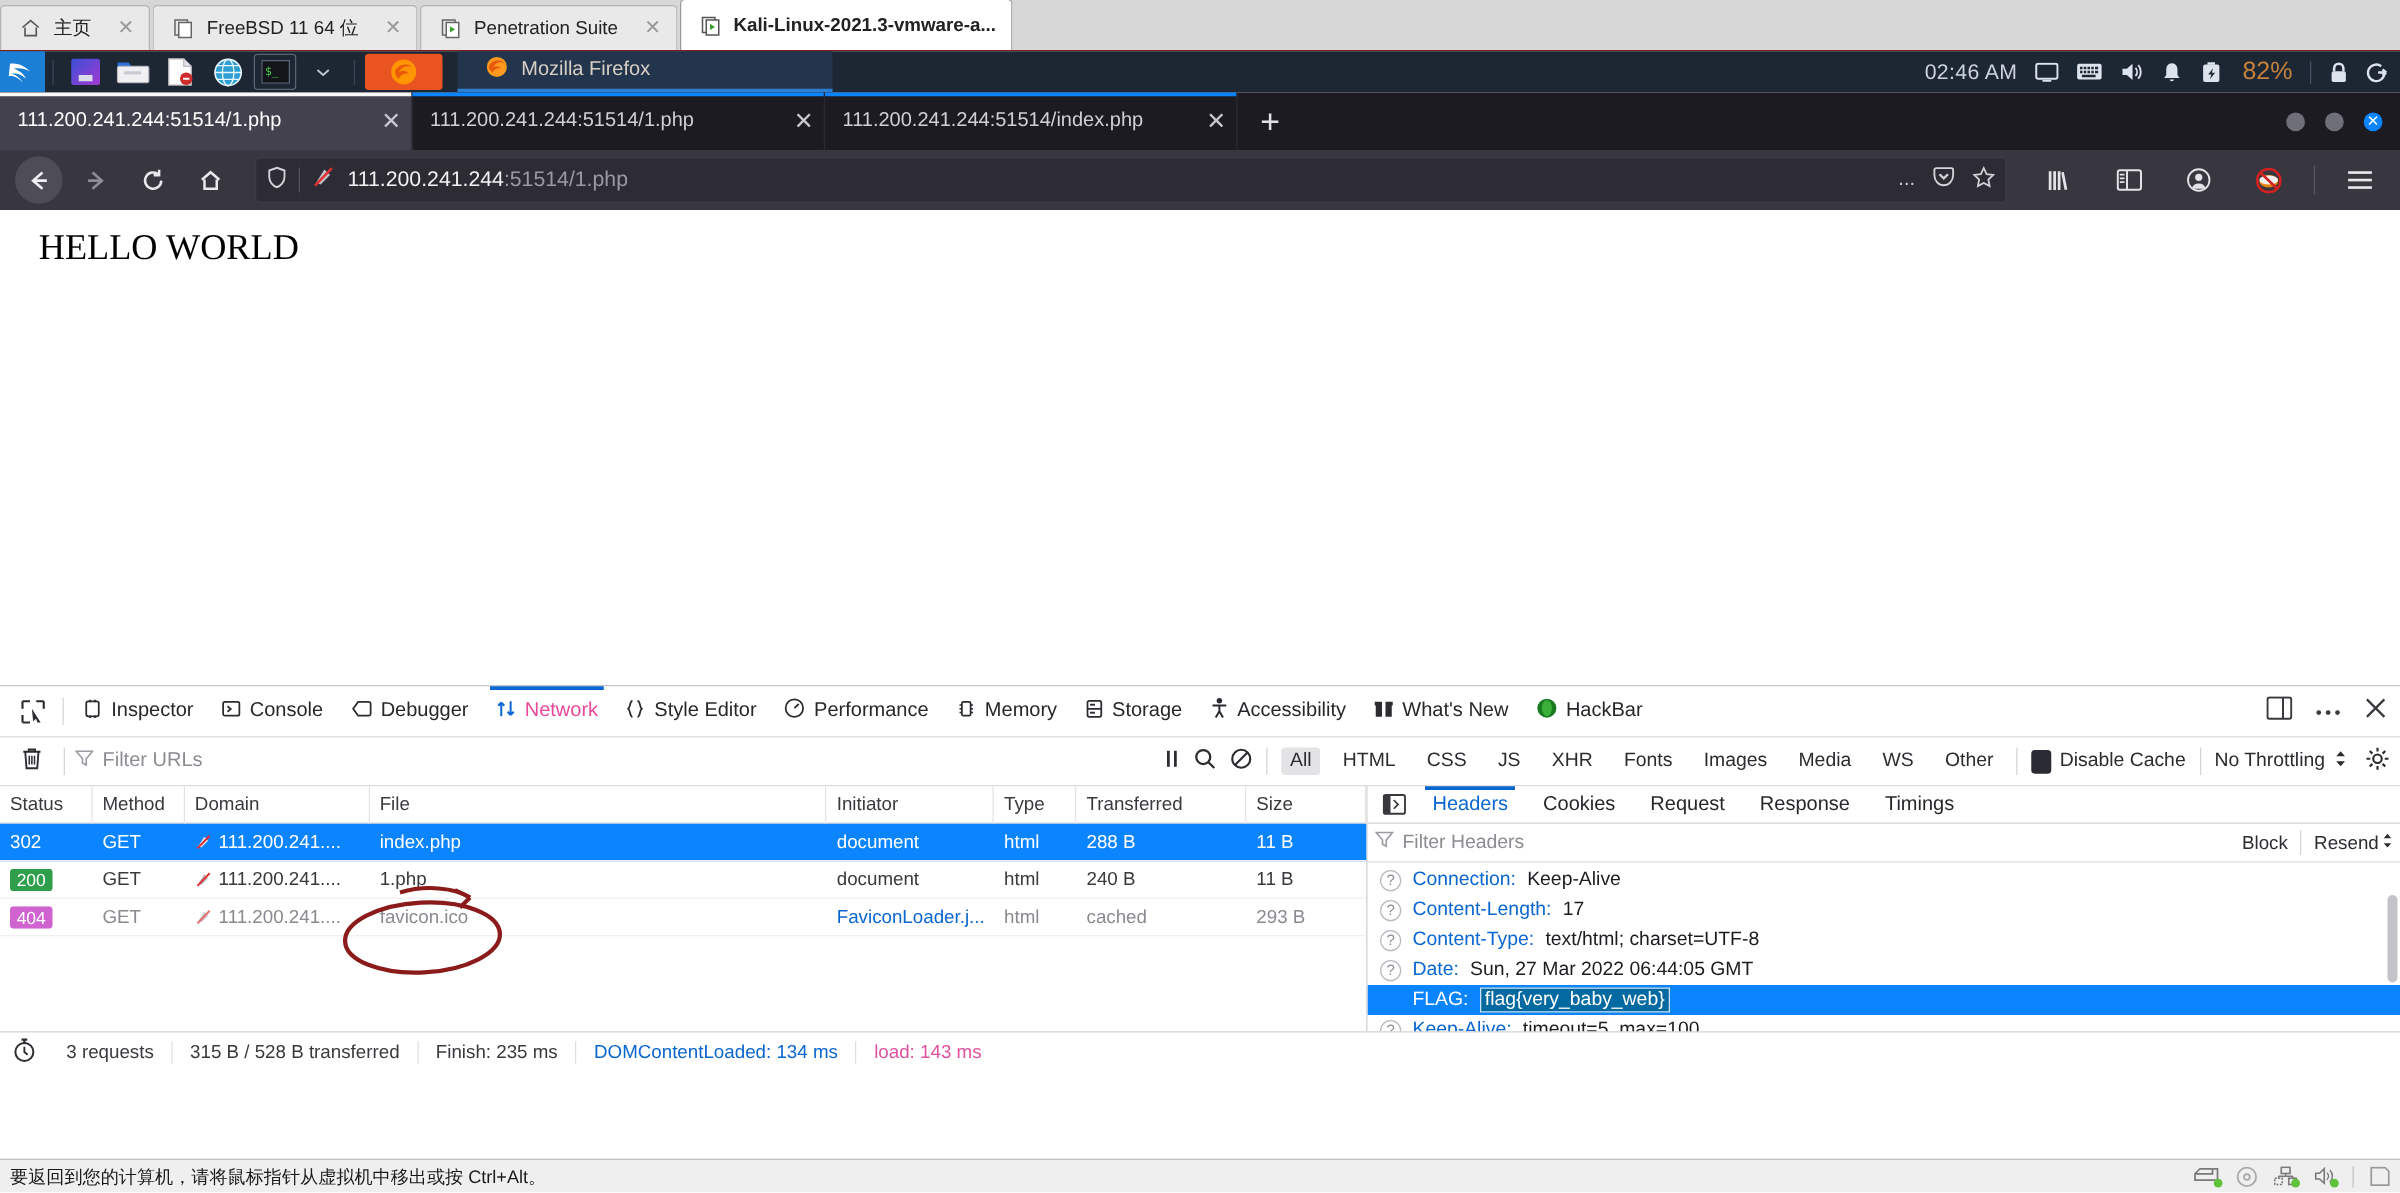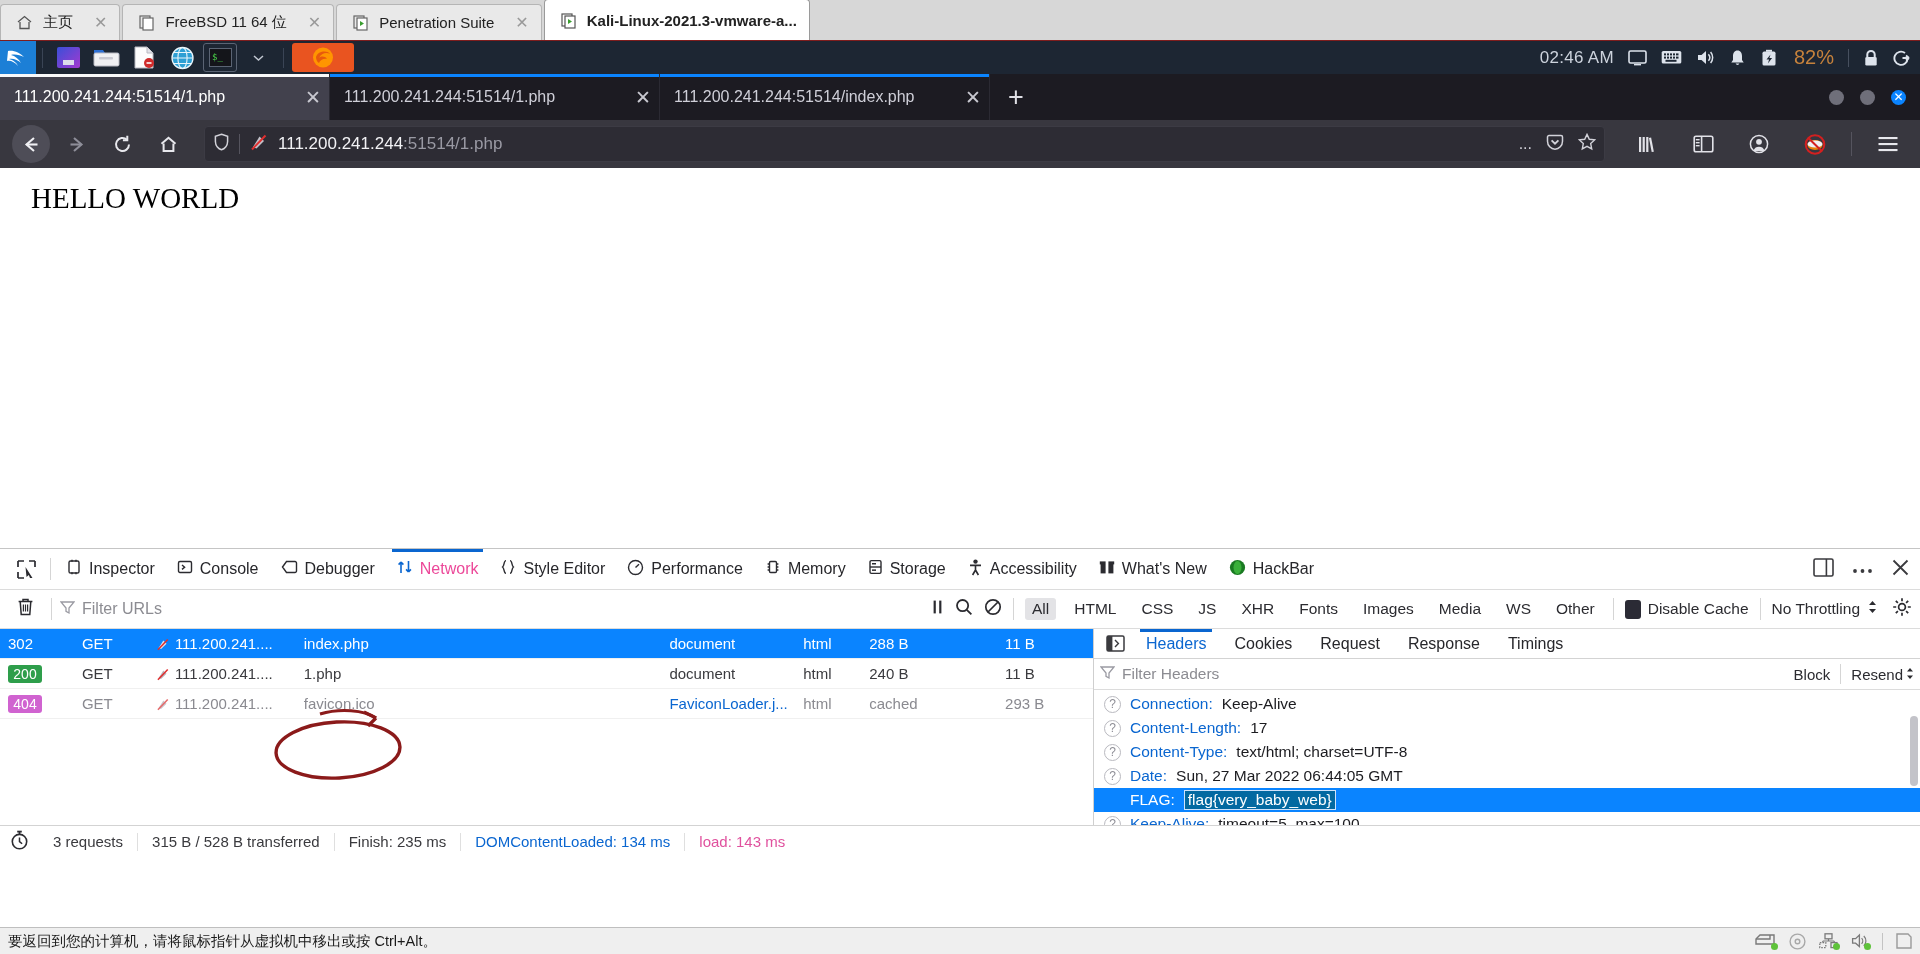--- a/index.html
+++ b/index.html
@@ -393,20 +393,29 @@
         <svg width="11" height="8" viewBox="0 0 11 8">
             <path d="M1 2 l4.5 4 L10 2" fill="none" stroke="#c2c8d2" stroke-width="1.5"></path>
           </svg>
       </div>
       <div class="kali-sep"></div>
       <div class="launcher active-item">
         <svg width="24" height="23" viewBox="0 0 24 23">
             <circle cx="12" cy="11.5" r="10" fill="#ff9500"></circle>
             <path d="M5 11 C7 5 16 4 19 8 C16 6 10 7 8 12 C10 10 14 10 16 13 C13 12 9 14 8 17 C6 16 5 13 5 11 z" fill="#e8590c"></path>
           </svg>
+      </div>
+      <div class="win-button">
+        <span>
+          <svg width="19" height="19" viewBox="0 0 19 19">
+              <circle cx="9.5" cy="9.5" r="8" fill="#ff9a1f"></circle>
+              <path d="M3 9 C5 4 13 3 15.5 6.5 C13 5 8 6 6.5 10 C8 8.5 11.5 8.5 13 11 C10.5 10 7 11.5 6.2 14 C4.5 13 3 11 3 9 z" fill="#e8590c"></path>
+            </svg>
+        </span>
+        <span>Mozilla Firefox</span>
       </div>
     </div>
     <div class="kali-right">
       <span class="tray-clock">02:46 AM</span>
       <span class="tray-ico">
         <svg width="19" height="16" viewBox="0 0 19 16">
             <rect x="1" y="1" width="17" height="12" rx="1.6" fill="none" stroke="#dde3ec" stroke-width="1.6"></rect>
             <rect x="6" y="14" width="7" height="1.4" fill="#dde3ec"></rect>
           </svg>
       </span>
@@ -774,20 +783,30 @@
                 <path d="M10 1.2 v3 M10 15.8 v3 M1.2 10 h3 M15.8 10 h3 M3.8 3.8 l2.1 2.1 M14.1 14.1 l2.1 2.1 M16.2 3.8 l-2.1 2.1 M5.9 14.1 l-2.1 2.1"></path>
               </g>
             </svg>
         </span>
       </span>
     </div>
 
     <div class="dt-body">
 
       <div class="net-table">
+        <div class="net-head">
+          <div class="c-status">Status</div>
+          <div class="c-method">Method</div>
+          <div class="c-domain">Domain</div>
+          <div class="c-file">File</div>
+          <div class="c-init">Initiator</div>
+          <div class="c-type">Type</div>
+          <div class="c-trans">Transferred</div>
+          <div class="c-size">Size</div>
+        </div>
 
         <div class="net-row sel">
           <div class="c-status">302</div>
           <div class="c-method">GET</div>
           <div class="c-domain">
             <span class="dom-ico">
               <svg width="14" height="14" viewBox="0 0 16 16">
                   <path d="M3 11.5 L8.4 2.8 L12 6.5 L5.8 12.6 z" fill="#e6e6ea"></path>
                   <path d="M2.2 13.4 L13.4 1.8" stroke="#e03030" stroke-width="1.8"></path>
                 </svg>

